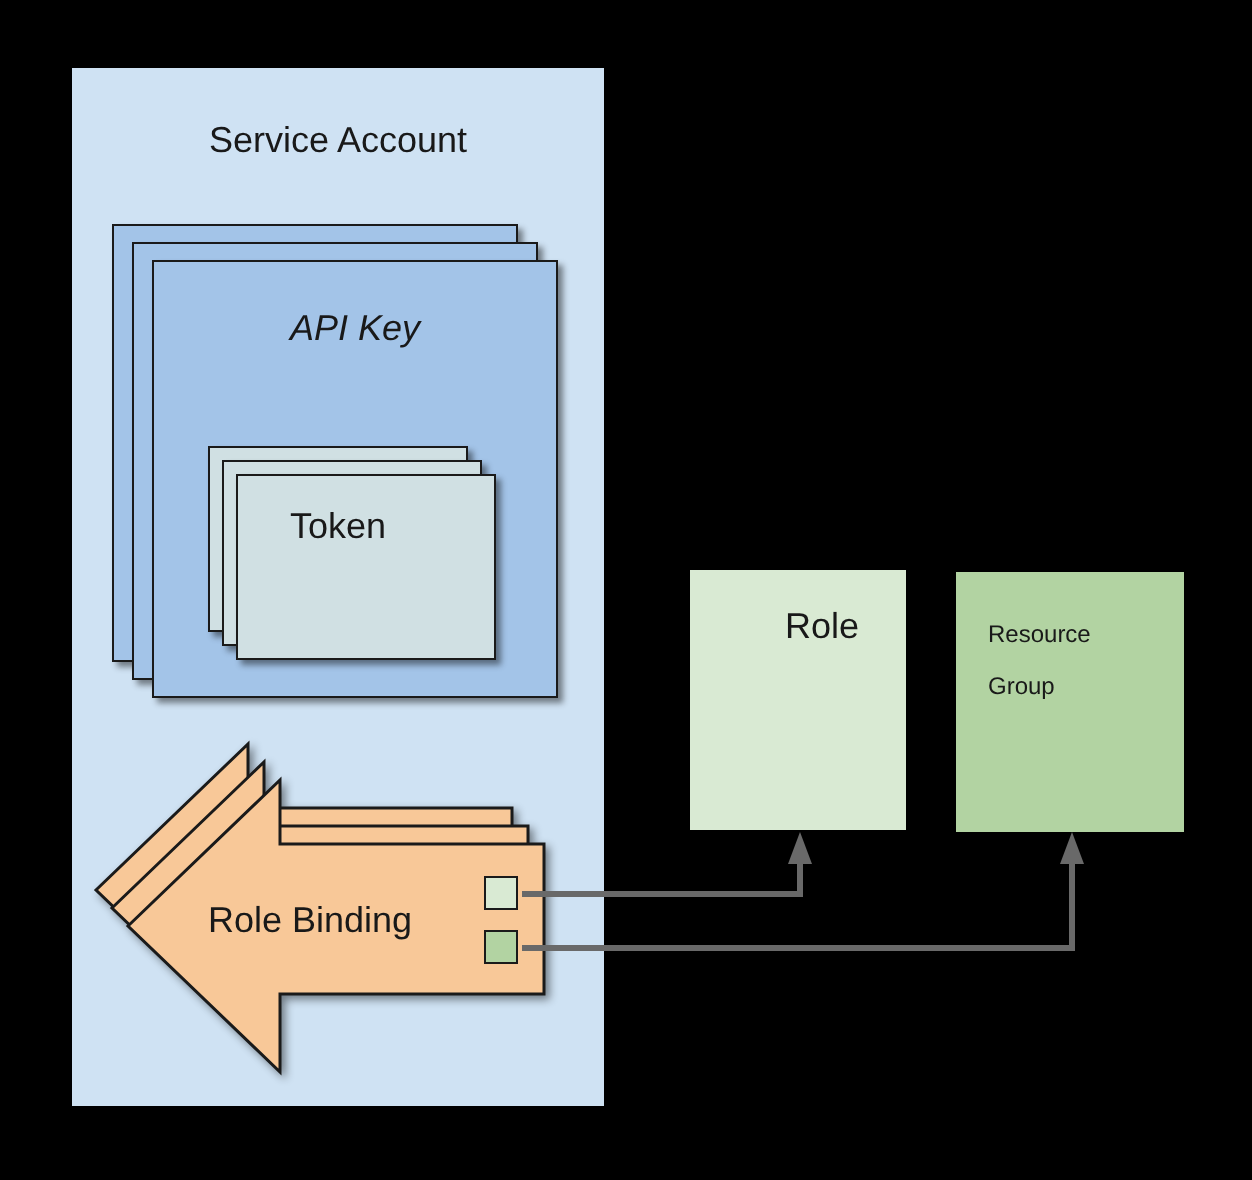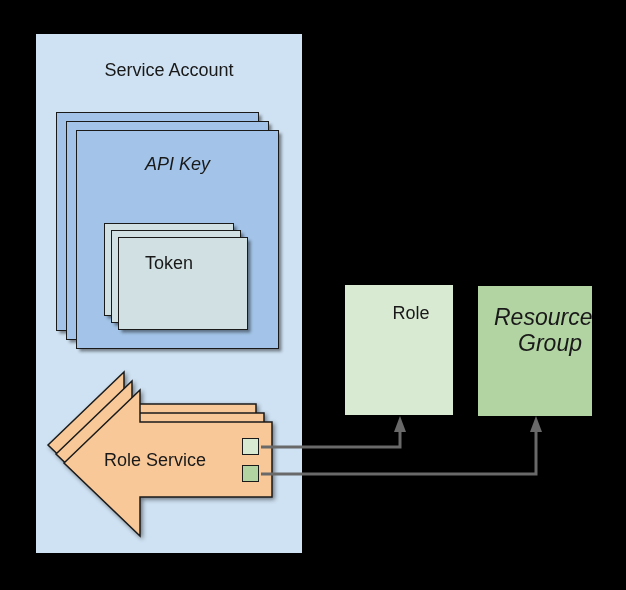--- a/index.html
+++ b/index.html
@@ -110,24 +110,23 @@
     margin-left: 12px;
   }
   .rg-box {
     left: 478px; top: 286px;
     width: 114px; height: 130px;
     background: #b2d3a2;
   }
   .rg-label {
     left: 494px; top: 304px;
     width: 88px;
-    text-align: right;
-    font-size: 23px;
+    text-align: left;
+    font-size: 12px;
     line-height: 26px;
-    font-style: italic;
   }
 </style>
 </head>
 <body>
 
 <div id="stage">
 
   <div class="abs sa-container"></div>
   <div class="abs sa-label">Service Account</div>
 
@@ -146,21 +145,21 @@
       <polygon class="rb-arrow" points="48,445 124,372 124,404 256,404 256,479 124,479 124,518"></polygon>
       <polygon class="rb-arrow" points="56,454 132,381 132,413 264,413 264,488 132,488 132,527"></polygon>
       <polygon class="rb-arrow" points="64,463 140,390 140,422 272,422 272,497 140,497 140,536"></polygon>
     </g>
     <path class="connector" d="M 261 447 L 400 447 L 400 431"></path>
     <polygon class="arrowhead" points="400,416 394,432 406,432"></polygon>
     <path class="connector" d="M 261 474 L 536 474 L 536 431"></path>
     <polygon class="arrowhead" points="536,416 530,432 542,432"></polygon>
   </svg>
 
-  <div class="abs rb-label">Role Service</div>
+  <div class="abs rb-label">Role Binding</div>
 
   <div class="abs ref-square role-ref"></div>
   <div class="abs ref-square rg-ref"></div>
 
   <div class="abs role-box"></div>
   <div class="abs role-label">Role</div>
 
   <div class="abs rg-box"></div>
   <div class="abs rg-label">Resource Group</div>
 

